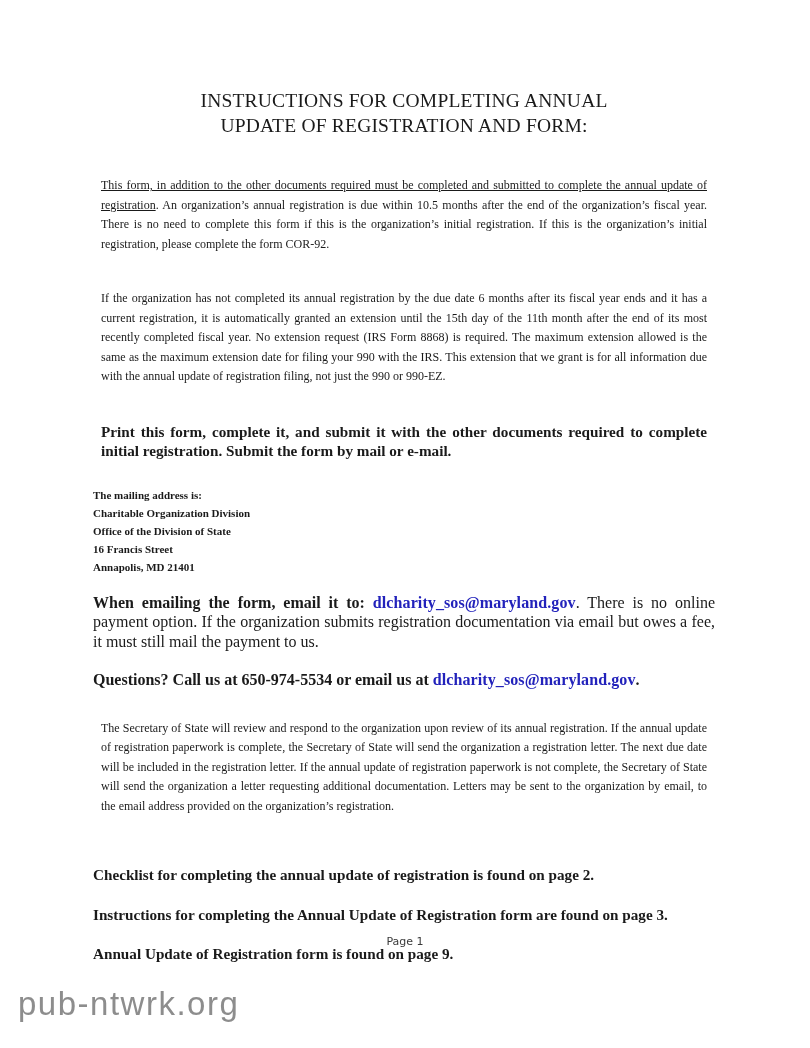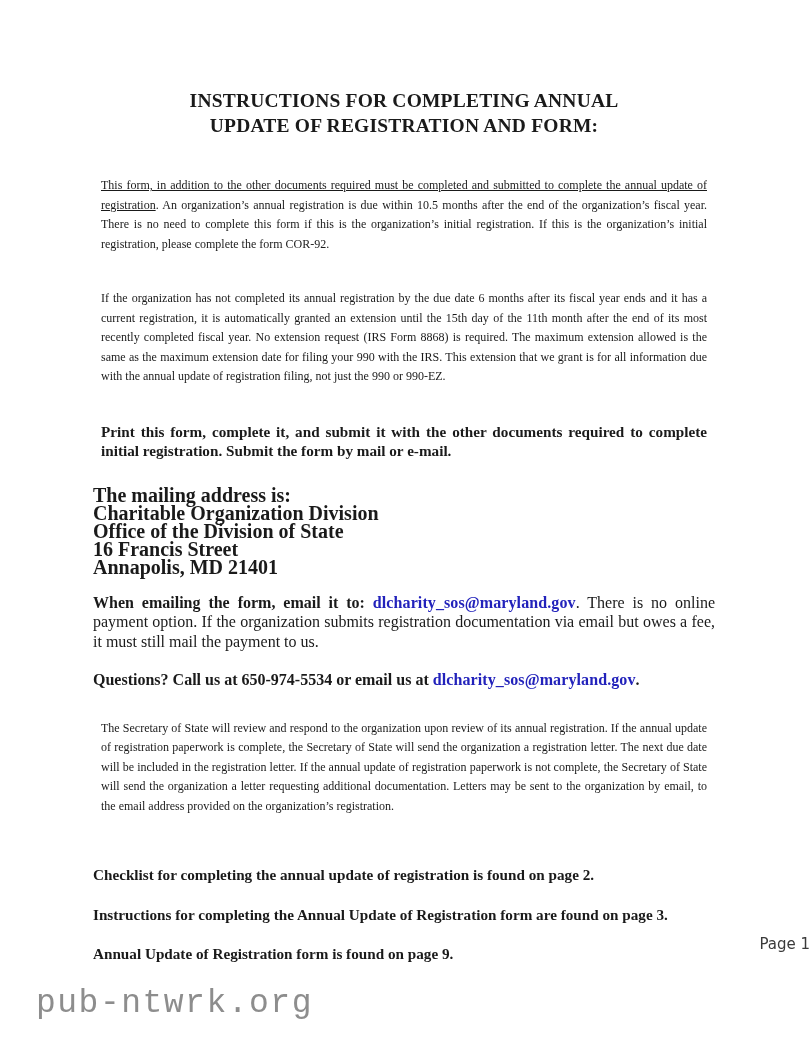--- a/index.html
+++ b/index.html
@@ -25,21 +25,21 @@
 
   .content {
     position: absolute;
     left: 93px;
     top: 88px;
     width: 622px;
   }
 
   .doc-title {
     text-align: center;
-    font-weight: bold;
+    font-weight: normal;
     font-size: 19.5px;
     line-height: 25px;
     letter-spacing: 0.2px;
     margin: 0;
   }
   .doc-title .line2 { display: block; }
 
   p.body-para {
     margin: 8px;
     font-size: 12px;
@@ -65,21 +65,21 @@
 
   .email-link {
     color: #2222bb;
     font-weight: bold;
     text-decoration: none;
     letter-spacing: 0.1px;
   }
 
   .addr-block {
     font-weight: bold;
-    font-size: 20px;
+    font-size: 11px;
     line-height: 18.1px;
     margin: 0;
   }
   .addr-block div { white-space: nowrap; }
 
   p.bold-para {
     margin: 0;
     font-weight: bold;
     font-size: 15.2px;
     line-height: 19.5px;
@@ -99,31 +99,31 @@
     font-size: 16px;
     line-height: 19.5px;
     text-align: justify;
   }
 
   .page-footer {
     position: absolute;
     left: 0;
     top: 935px;
     width: 810px;
-    text-align: right;
+    text-align: center;
     font-family: "DejaVu Sans", "Liberation Sans", sans-serif;
-    font-size: 15px;
+    font-size: 11px;
     color: #3a3a3a;
   }
 
   .watermark {
     position: absolute;
-    left: 36px;
+    left: 18px;
     top: 985px;
-    font-family: Liberation Mono, monospace;
+    font-family: Liberation Sans, sans-serif;
     font-size: 33px;
     color: #8d8d8d;
     letter-spacing: 1.5px;
     white-space: nowrap;
   }
 </style>
 </head>
 <body>
 
 <div class="page">

